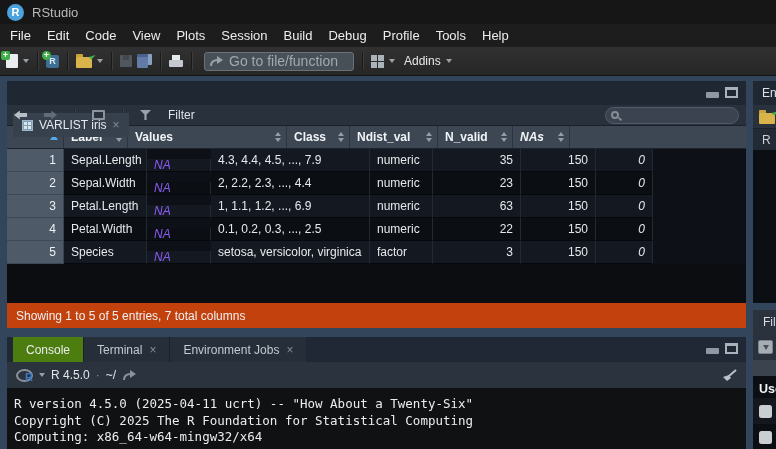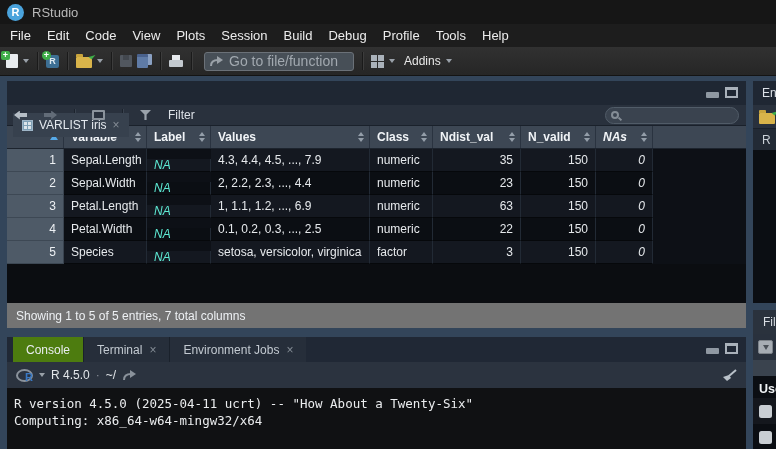--- a/index.html
+++ b/index.html
@@ -103,24 +103,24 @@
               border-bottom:6px solid #56a9e8; margin-left:auto; }
   .c0{width:57px;flex:none;} .c1{width:83px;flex:none;} .c2{width:64px;flex:none;} .c3{width:159px;flex:none;}
   .c4{width:63px;flex:none;} .c5{width:88px;flex:none;} .c6{width:75px;flex:none;} .c7{width:57px;flex:none;font-style:italic;}
   .tbl-row { height:23px; display:flex; flex:none; font-size:12px; color:#e6e9ec; }
   .tbl-row.odd  .td { background:#141820; }
   .tbl-row.even .td { background:#0b0e13; }
   .td { display:flex; align-items:center; padding:0 7px; border-right:1px solid #222a35;
         border-bottom:1px solid #06080b; white-space:nowrap; overflow:hidden; }
   .td.rownum { background:#4e5a67 !important; color:#eef1f4; justify-content:flex-end;
         border-bottom:1px solid #3d4854; border-right:1px solid #39434f; }
-  .td.na { font-style:italic; color:#5eead4;margin-top:10px; }
+  .td.na { font-style:italic; color:#8b5cf6;margin-top:10px; }
   .td.num { justify-content:flex-end; }
   .tbl-filler { flex:1; background:#0b0d11; }
-  .src-status { height:25px; flex:none; background:#737373; color:#eef1f4; font-size:12px;
+  .src-status { height:25px; flex:none; background:#c2410c; color:#eef1f4; font-size:12px;
                 display:flex; align-items:center; padding-left:9px; }
 
   
   .console-pane { left:7px; top:261px; width:739px; height:112px; }
   .con-tabstrip { height:25px; background:#202835; flex:none; display:flex; position:relative; padding-left:6px; }
   .con-tab { height:25px; display:flex; align-items:center; gap:7px; padding:0 13px; font-size:12px; }
   .con-tab.active { background:#4d7c0f; color:#e9edf0; }
   .con-tab.inactive { background:#262e3a; color:#c3cad1; border-left:1px solid #1a212b; }
   .con-toolbar { height:26px; background:#2b333f; flex:none; display:flex; align-items:center;
                  padding:0 9px; gap:6px; color:#e2e6ea; font-size:12px; }
@@ -238,27 +238,20 @@
       <span class="tbl-search">
         <span class="icon-mag"></span>
         <input type="text" style="">
       </span>
     </div>
 
     <div class="tbl-header">
       <div class="th c0">
           <span class="sort-asc"></span>
         </div>
-      <div class="th c1">
-          <span>Variable</span>
-          <span class="sort">
-            <span class="up"></span>
-            <span class="down"></span>
-          </span>
-        </div>
       <div class="th c2">
           <span>Label</span>
           <span class="sort">
             <span class="up"></span>
             <span class="down"></span>
           </span>
         </div>
       <div class="th c3">
           <span>Values</span>
           <span class="sort">
@@ -381,21 +374,21 @@
       <svg class="icon-curved-arrow" width="14" height="11" viewBox="0 0 14 11">
         <path d="M2 10 C2 5 5 4 9 4" stroke="#8a929b" stroke-width="2" fill="none"></path>
         <polygon points="8,0 14,4 8,8" fill="#8a929b"></polygon>
       </svg>
       <svg class="icon-broom con-broom" width="16" height="13" viewBox="0 0 16 13">
         <line x1="15" y1="1" x2="8" y2="7" stroke="#b9c1c9" stroke-width="2"></line>
         <polygon points="8,6 2,8 6,12 10,9" fill="#b9c1c9"></polygon>
       </svg>
     </div>
 
-    <div class="con-output"><div>R version 4.5.0 (2025-04-11 ucrt) -- "How About a Twenty-Six"</div><div>Computing: x86_64-w64-mingw32/x64</div></div>
+    <div class="con-output"><div>R version 4.5.0 (2025-04-11 ucrt) -- "How About a Twenty-Six"</div><div>Copyright (C) 2025 The R Foundation for Statistical Computing</div><div>Computing: x86_64-w64-mingw32/x64</div></div>
   </div>
 
   <div class="pane env-pane">
     <div class="rp-tabstrip">
       <span class="env-label">Environment</span>
     </div>
     <div class="rp-toolbar">
       <span class="icon-folder"></span>
     </div>
     <div class="env-rrow">

